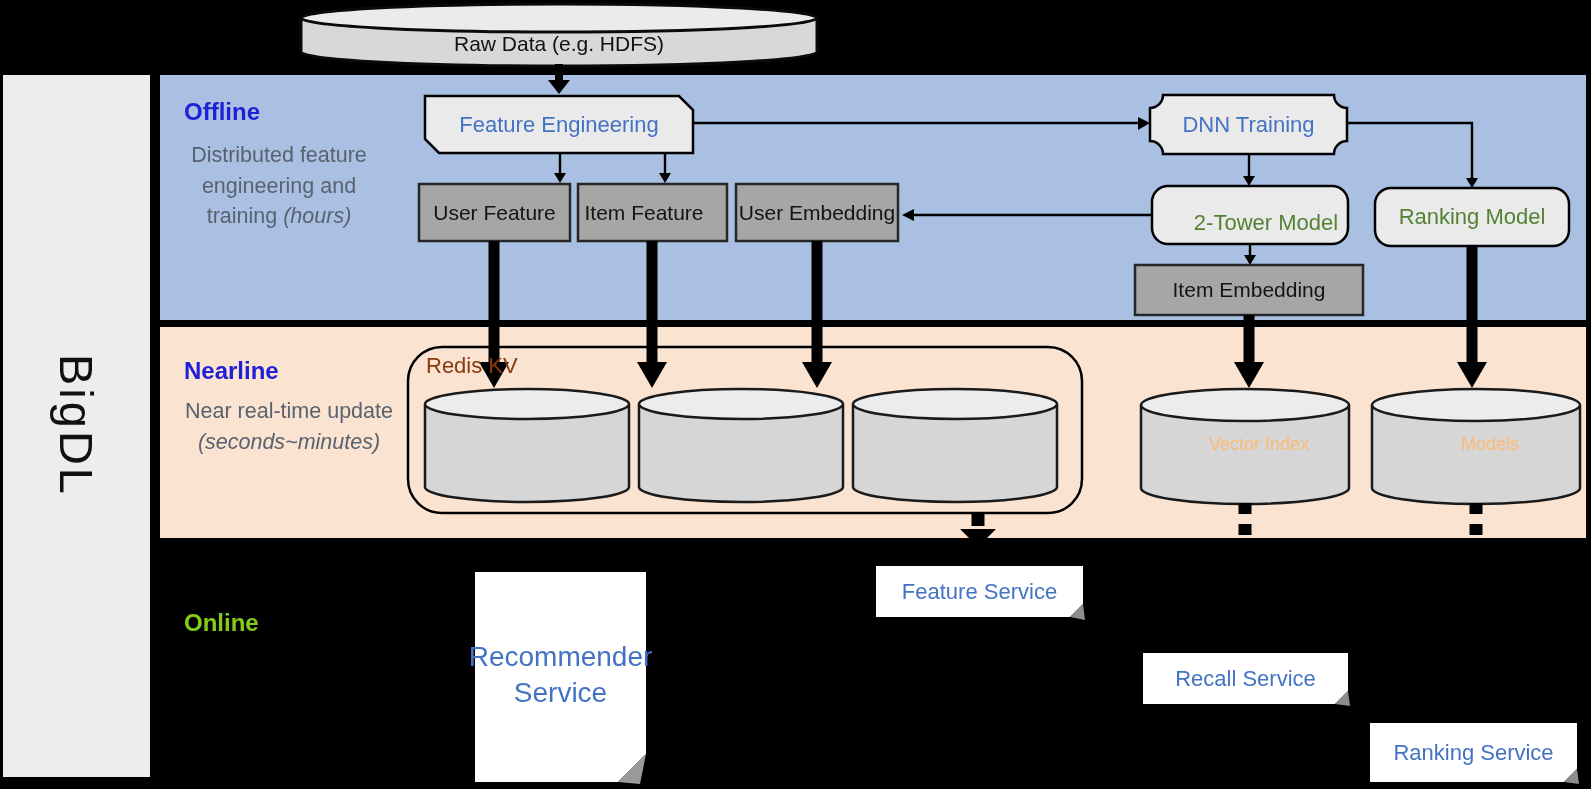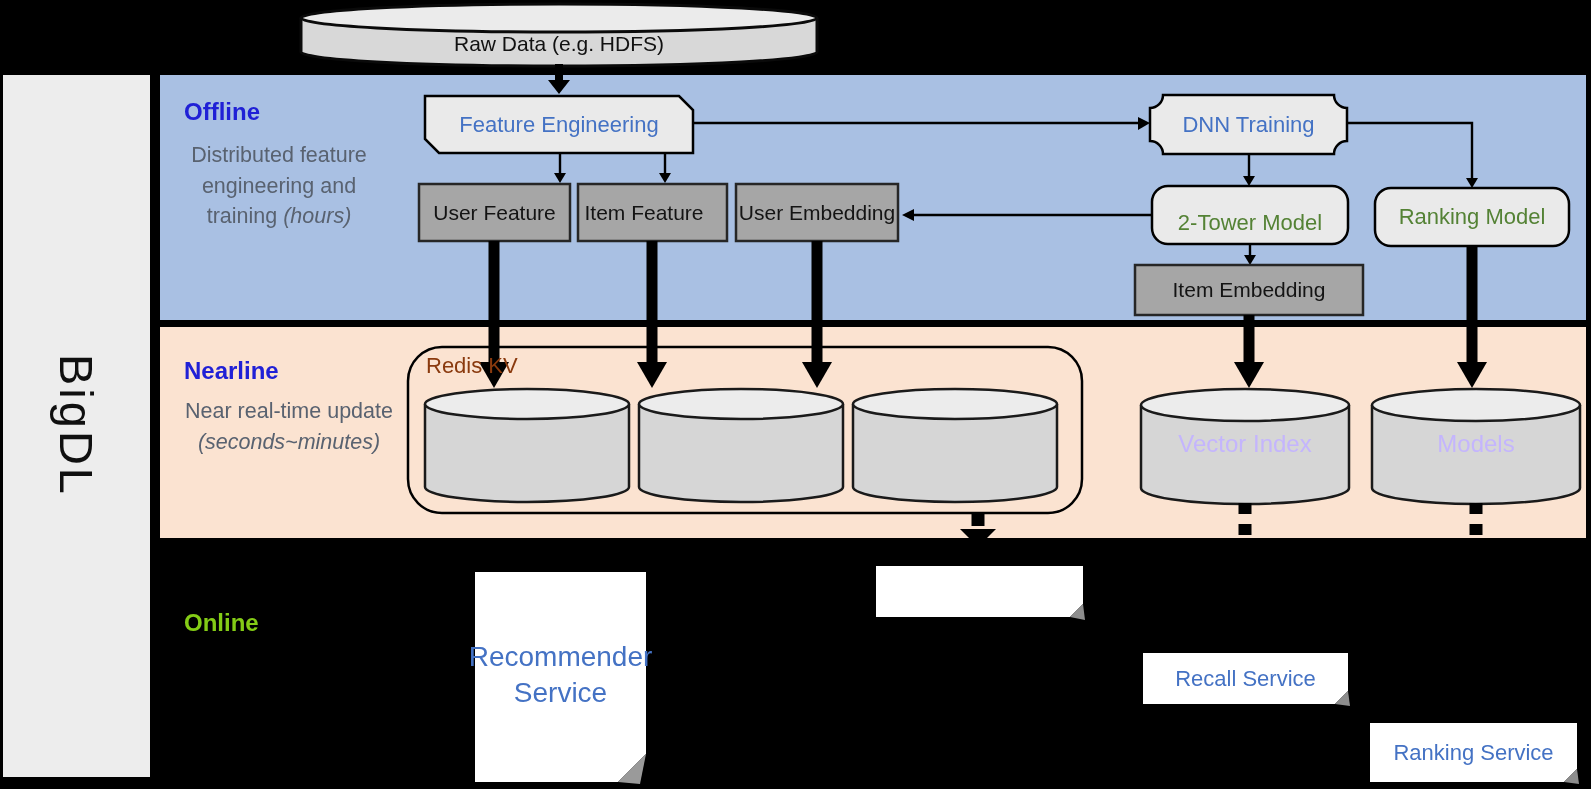--- a/index.html
+++ b/index.html
@@ -17,21 +17,21 @@
   svg{position:absolute;left:0;top:0;}
   .lbl{position:absolute;display:flex;align-items:center;justify-content:center;text-align:center;}
   .band-title{font-size:24px;font-weight:600;color:#2020d6;}
   .band-desc{font-size:21.5px;color:#596270;line-height:1.42;display:block;text-align:center;}
   .band-desc .note{font-style:italic;}
   #online-title{color:#84cc16;}
   #online-desc{color:#4d5a70;}
   .blue-node{font-size:22px;color:#4472c4;}
   .green-node{font-size:22px;color:#548235;}
   .gray-node{font-size:21px;color:#141414;}
-  .brown{color:#c4b5fd;font-size:24px;}
+  .brown{color:#fdba74;font-size:18px;margin-left:14px;}
   #redis-label{color:#8a3a0e;font-size:22px;justify-content:flex-start;}
   .svc{font-size:22px;color:#4472c4;}
   #raw-label{font-size:21px;color:#111;}
   #recommender-label{font-size:28px;color:#4472c4;line-height:1.3;}
 </style>
 </head>
 <body>
 
 <div id="stage">
 
@@ -175,33 +175,34 @@
     <span class="note">(hours)</span>
   </div>
 
   <div class="lbl blue-node" style="left:425px;top:96px;width:268px;height:57px;">Feature Engineering</div>
   <div class="lbl blue-node" style="left:1150px;top:95px;width:197px;height:59px;">DNN Training</div>
 
   <div class="lbl gray-node" style="left:419px;top:184px;width:151px;height:57px;">User Feature</div>
   <div class="lbl gray-node" style="left:578px;top:184px;width:132px;height:57px;">Item Feature</div>
   <div class="lbl gray-node" style="left:736px;top:184px;width:162px;height:57px;">User Embedding</div>
 
-  <div class="lbl green-node" style="left:1152px;top:186px;width:196px;height:74px;">2-Tower Model</div>
+  <div class="lbl green-node" style="left:1152px;top:186px;width:196px;height:74px;padding-left:16px;">2-Tower Model</div>
   <div class="lbl green-node" style="left:1375px;top:188px;width:194px;height:58px;">Ranking Model</div>
   <div class="lbl gray-node" style="left:1135px;top:265px;width:228px;height:50px;">Item Embedding</div>
 
   <div class="lbl band-title" style="left:184px;top:356px;width:130px;height:30px;justify-content:flex-start;">Nearline</div>
   <div class="abs band-desc" style="left:184px;top:396px;width:210px;">
     <span>Near real-time update</span>
     <span class="note">(seconds~minutes)</span>
   </div>
 
   <div class="lbl" id="redis-label" style="left:426px;top:352px;width:130px;height:28px;text-align:center;">Redis KV</div>
   <div class="lbl brown" style="left:1141px;top:420px;width:208px;height:48px;">Vector Index</div>
   <div class="lbl brown" style="left:1372px;top:420px;width:208px;height:48px;">Models</div>
 
   <div class="lbl band-title" id="online-title" style="left:184px;top:608px;width:110px;height:30px;justify-content:flex-start;">Online</div>
 
   <div class="lbl" id="recommender-label" style="left:478px;top:638px;width:165px;height:74px;">Recommender Service</div>
+  <div class="lbl svc" style="left:876px;top:566px;width:207px;height:51px;">Feature Service</div>
   <div class="lbl svc" style="left:1143px;top:653px;width:205px;height:51px;">Recall Service</div>
   <div class="lbl svc" style="left:1370px;top:723px;width:207px;height:59px;">Ranking Service</div>
 
 </div>
 
 </body></html>

